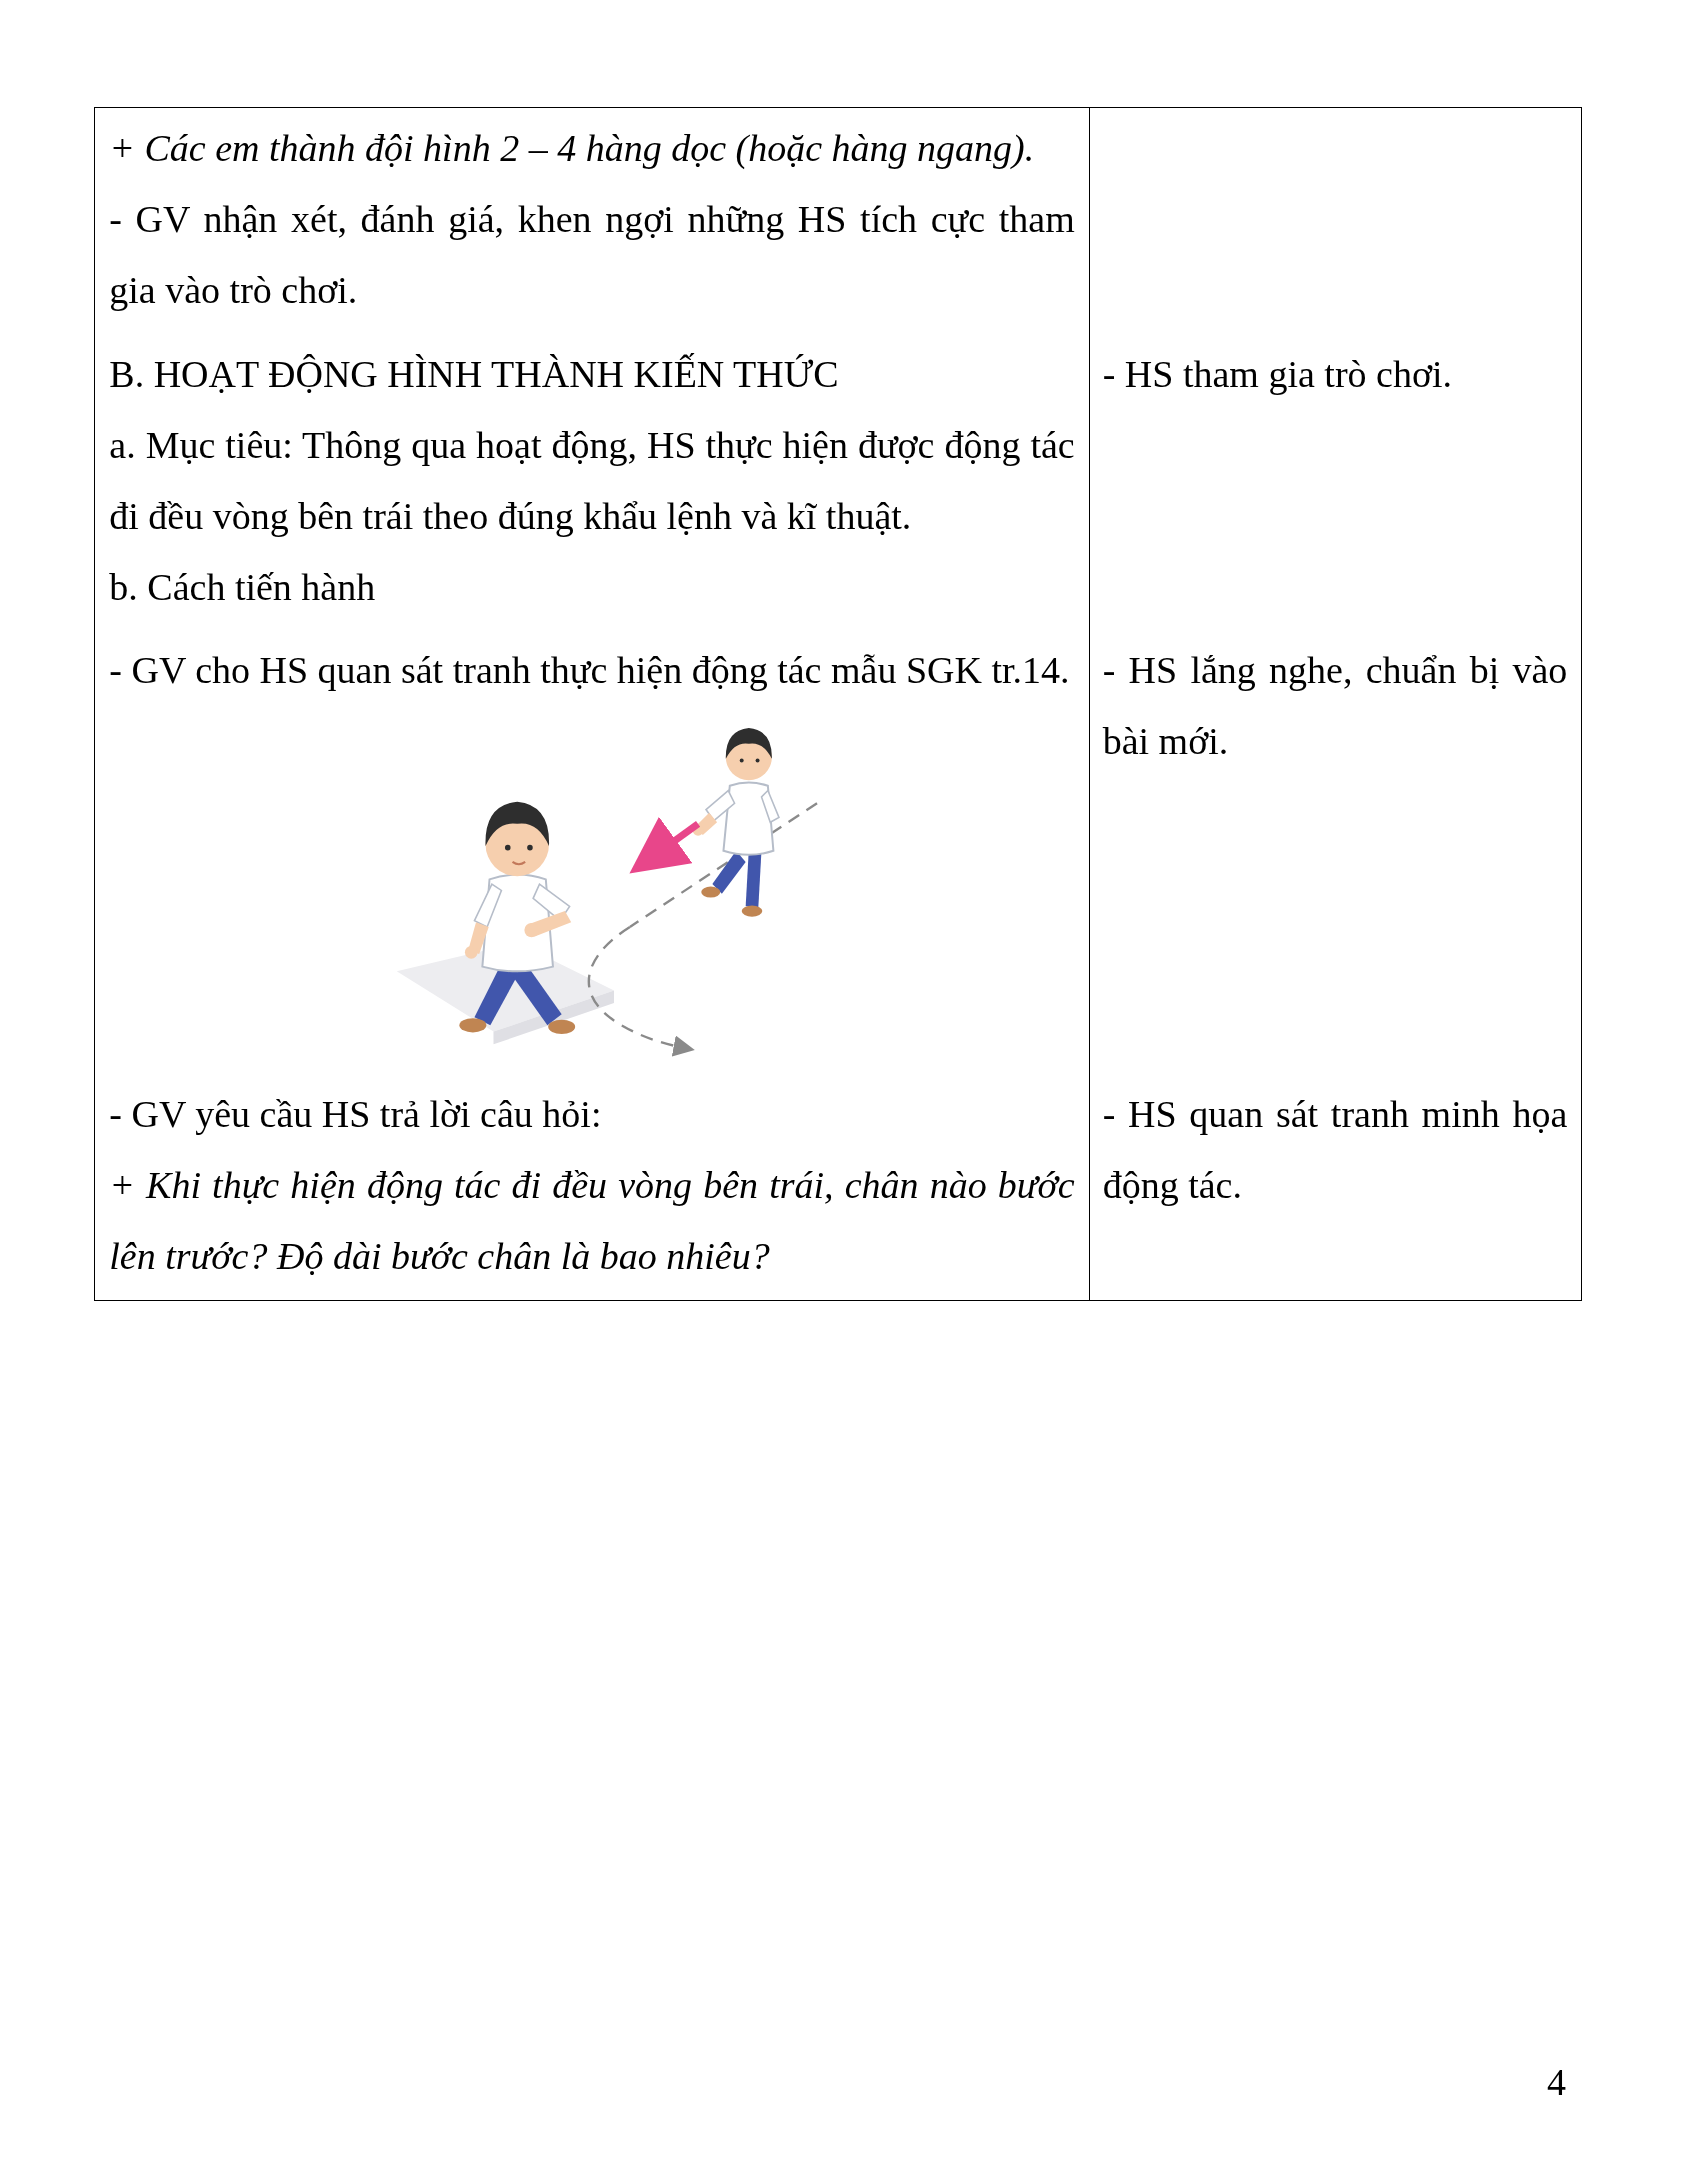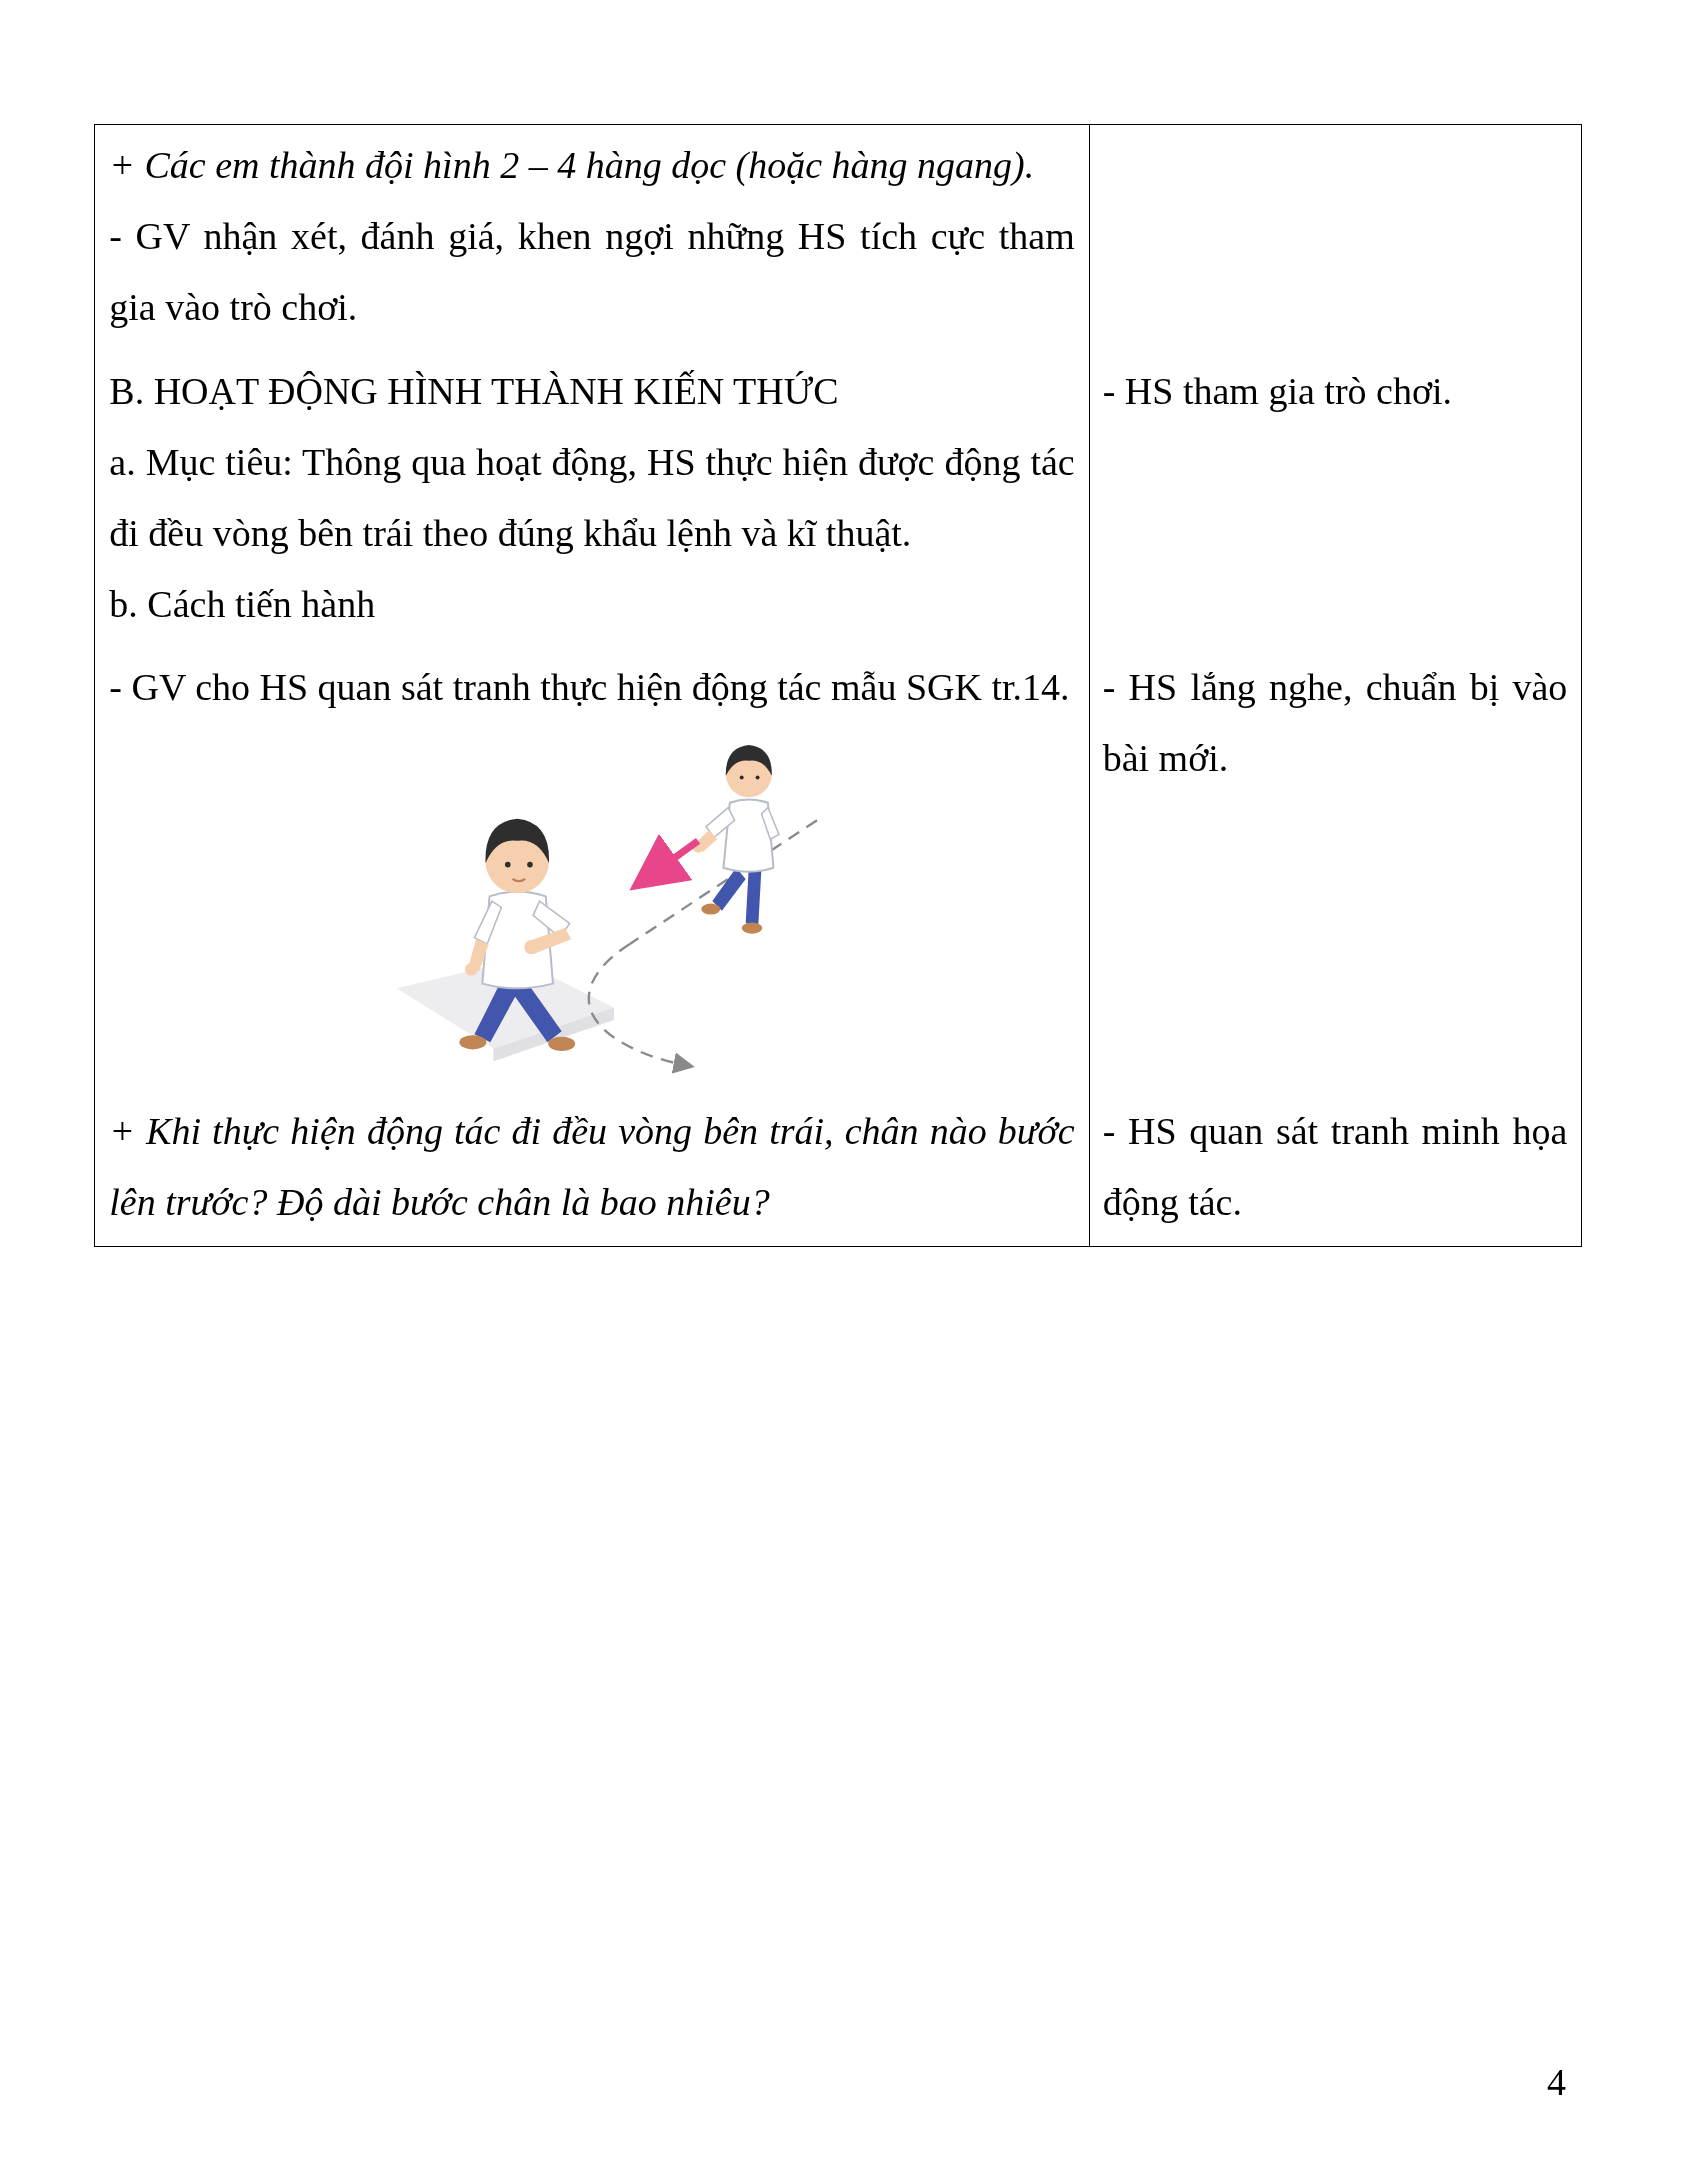--- a/index.html
+++ b/index.html
@@ -8,21 +8,21 @@
     width: 1687px;
     height: 2183px;
     position: relative;
     font-family: "Liberation Serif", serif;
     color: #000000;
     overflow: hidden;
   }
   .doc-table {
     position: absolute;
     left: 94px;
-    top: 124px;
+    top: 107px;
     width: 1488px;
     border: 1.6px solid #000000;
     display: grid;
     grid-template-columns: 994px 491px;
   }
   .row { display: contents; }
   .cell {
     padding: 4.8px 14.3px 8px 14.3px;
   }
   .cell.right {
@@ -140,20 +140,21 @@
         </svg>
       </div>
     </div>
     <div class="cell right">
       <p class="para">- HS lắng nghe, chuẩn bị vào bài mới.</p>
     </div>
   </div>
 
   <div class="row">
     <div class="cell left">
+      <p class="para">- GV yêu cầu HS trả lời câu hỏi:</p>
       <p class="para italic">+ Khi thực hiện động tác đi đều vòng bên trái, chân nào bước lên trước? Độ dài bước chân là bao nhiêu?</p>
     </div>
     <div class="cell right">
       <p class="para">- HS quan sát tranh minh họa động tác.</p>
     </div>
   </div>
 
 </div>
 
 <div class="page-number">4</div>

